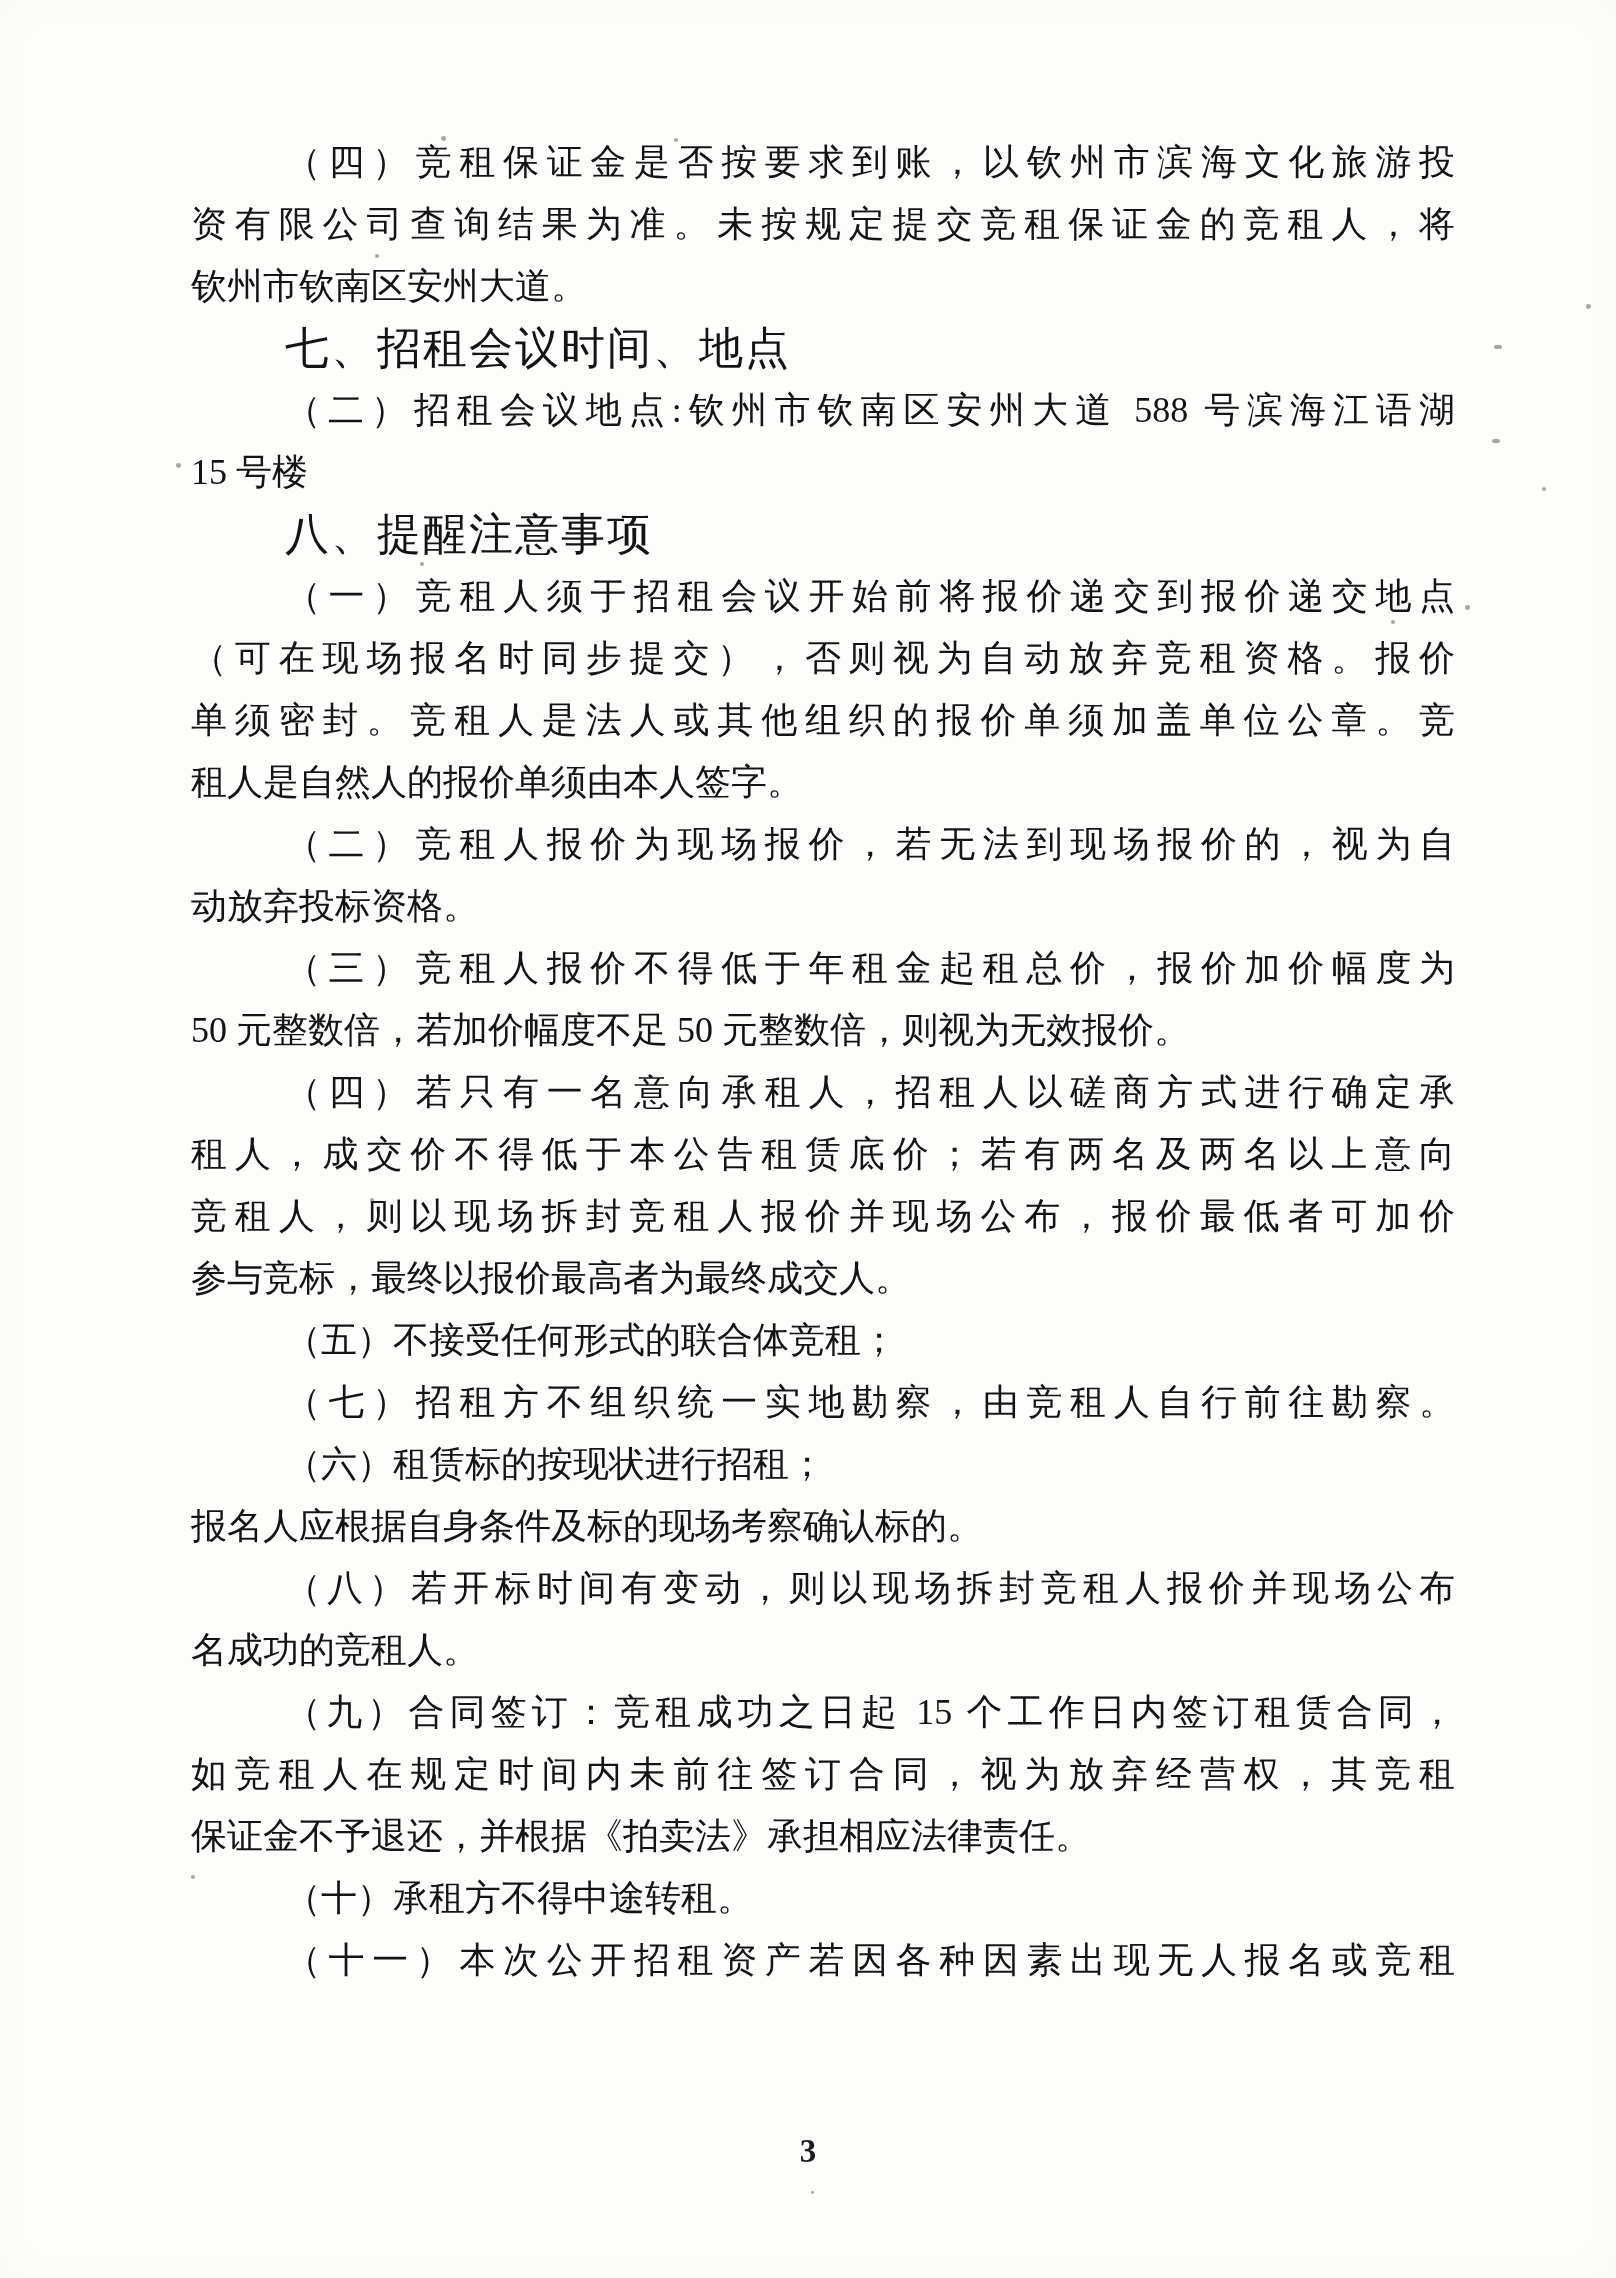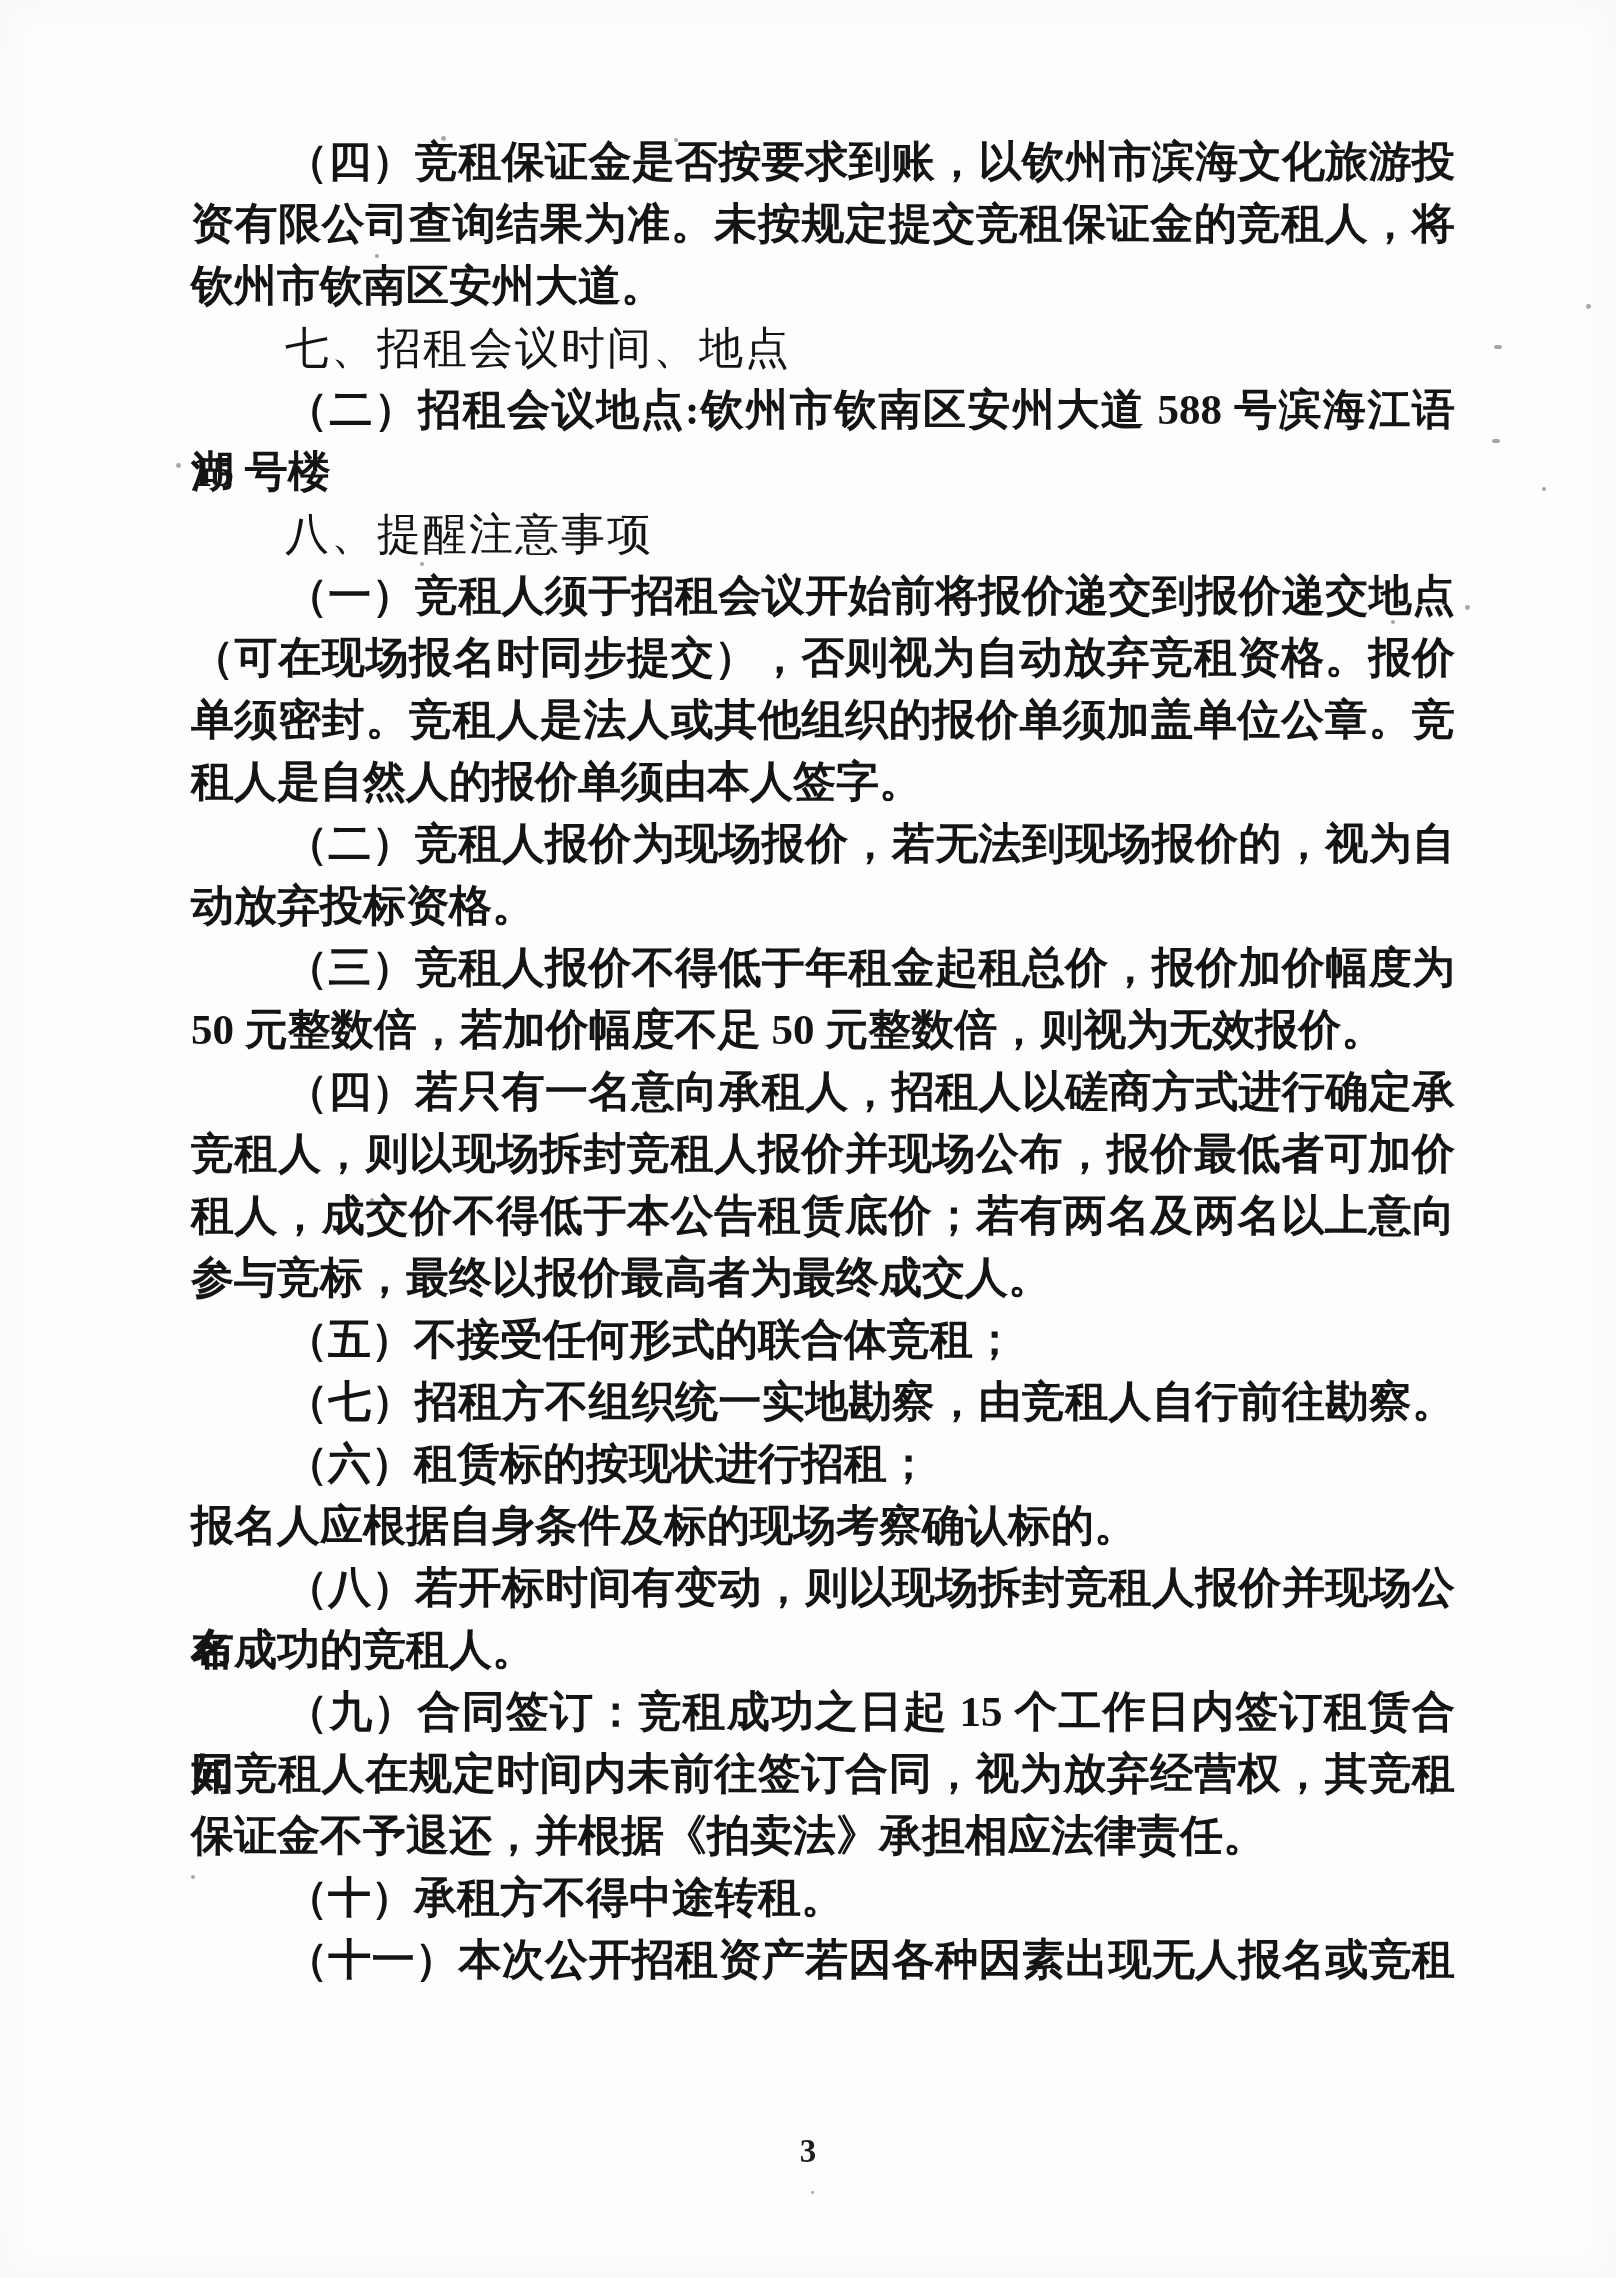--- a/index.html
+++ b/index.html
@@ -13,27 +13,26 @@
     overflow:hidden;
     box-shadow:inset 0 0 39px rgba(0,0,0,0.03);
   }
   .content{
     position:absolute;
     left:191px;
     top:131px;
     width:1264px;
   }
   .line{
-    font-size:43px;
+    font-size:36px;
     line-height:62px;
     height:62px;
     letter-spacing:0;
     white-space:normal;
     color:#141414;
-    font-weight:bold;
   }
   .ind{ text-indent:94px; }
   .full{
     text-align:justify;
     text-align-last:justify;
     text-justify:inter-character;
   }
   .head{
     font-family:"Liberation Sans","DejaVu Sans",sans-serif;
     font-weight:400;
@@ -81,22 +80,22 @@
     <div class="line ind head">八、提醒注意事项</div>
     <div class="line ind full">（一）竞租人须于招租会议开始前将报价递交到报价递交地点</div>
     <div class="line full">（可在现场报名时同步提交），否则视为自动放弃竞租资格。报价</div>
     <div class="line full">单须密封。竞租人是法人或其他组织的报价单须加盖单位公章。竞</div>
     <div class="line">租人是自然人的报价单须由本人签字。</div>
     <div class="line ind full">（二）竞租人报价为现场报价，若无法到现场报价的，视为自</div>
     <div class="line">动放弃投标资格。</div>
     <div class="line ind full">（三）竞租人报价不得低于年租金起租总价，报价加价幅度为</div>
     <div class="line">50 元整数倍，若加价幅度不足 50 元整数倍，则视为无效报价。</div>
     <div class="line ind full">（四）若只有一名意向承租人，招租人以磋商方式进行确定承</div>
+    <div class="line full">租人，成交价不得低于本公告租赁底价；若有两名及两名以上意向</div>
     <div class="line full">竞租人，则以现场拆封竞租人报价并现场公布，报价最低者可加价</div>
-    <div class="line full">租人，成交价不得低于本公告租赁底价；若有两名及两名以上意向</div>
     <div class="line">参与竞标，最终以报价最高者为最终成交人。</div>
     <div class="line ind">（五）不接受任何形式的联合体竞租；</div>
     <div class="line ind full">（七）招租方不组织统一实地勘察，由竞租人自行前往勘察。</div>
     <div class="line ind">（六）租赁标的按现状进行招租；</div>
     <div class="line">报名人应根据自身条件及标的现场考察确认标的。</div>
     <div class="line ind full">（八）若开标时间有变动，则以现场拆封竞租人报价并现场公布</div>
     <div class="line">名成功的竞租人。</div>
     <div class="line ind full">（九）合同签订：竞租成功之日起 15 个工作日内签订租赁合同，</div>
     <div class="line full">如竞租人在规定时间内未前往签订合同，视为放弃经营权，其竞租</div>
     <div class="line">保证金不予退还，并根据《拍卖法》承担相应法律责任。</div>

